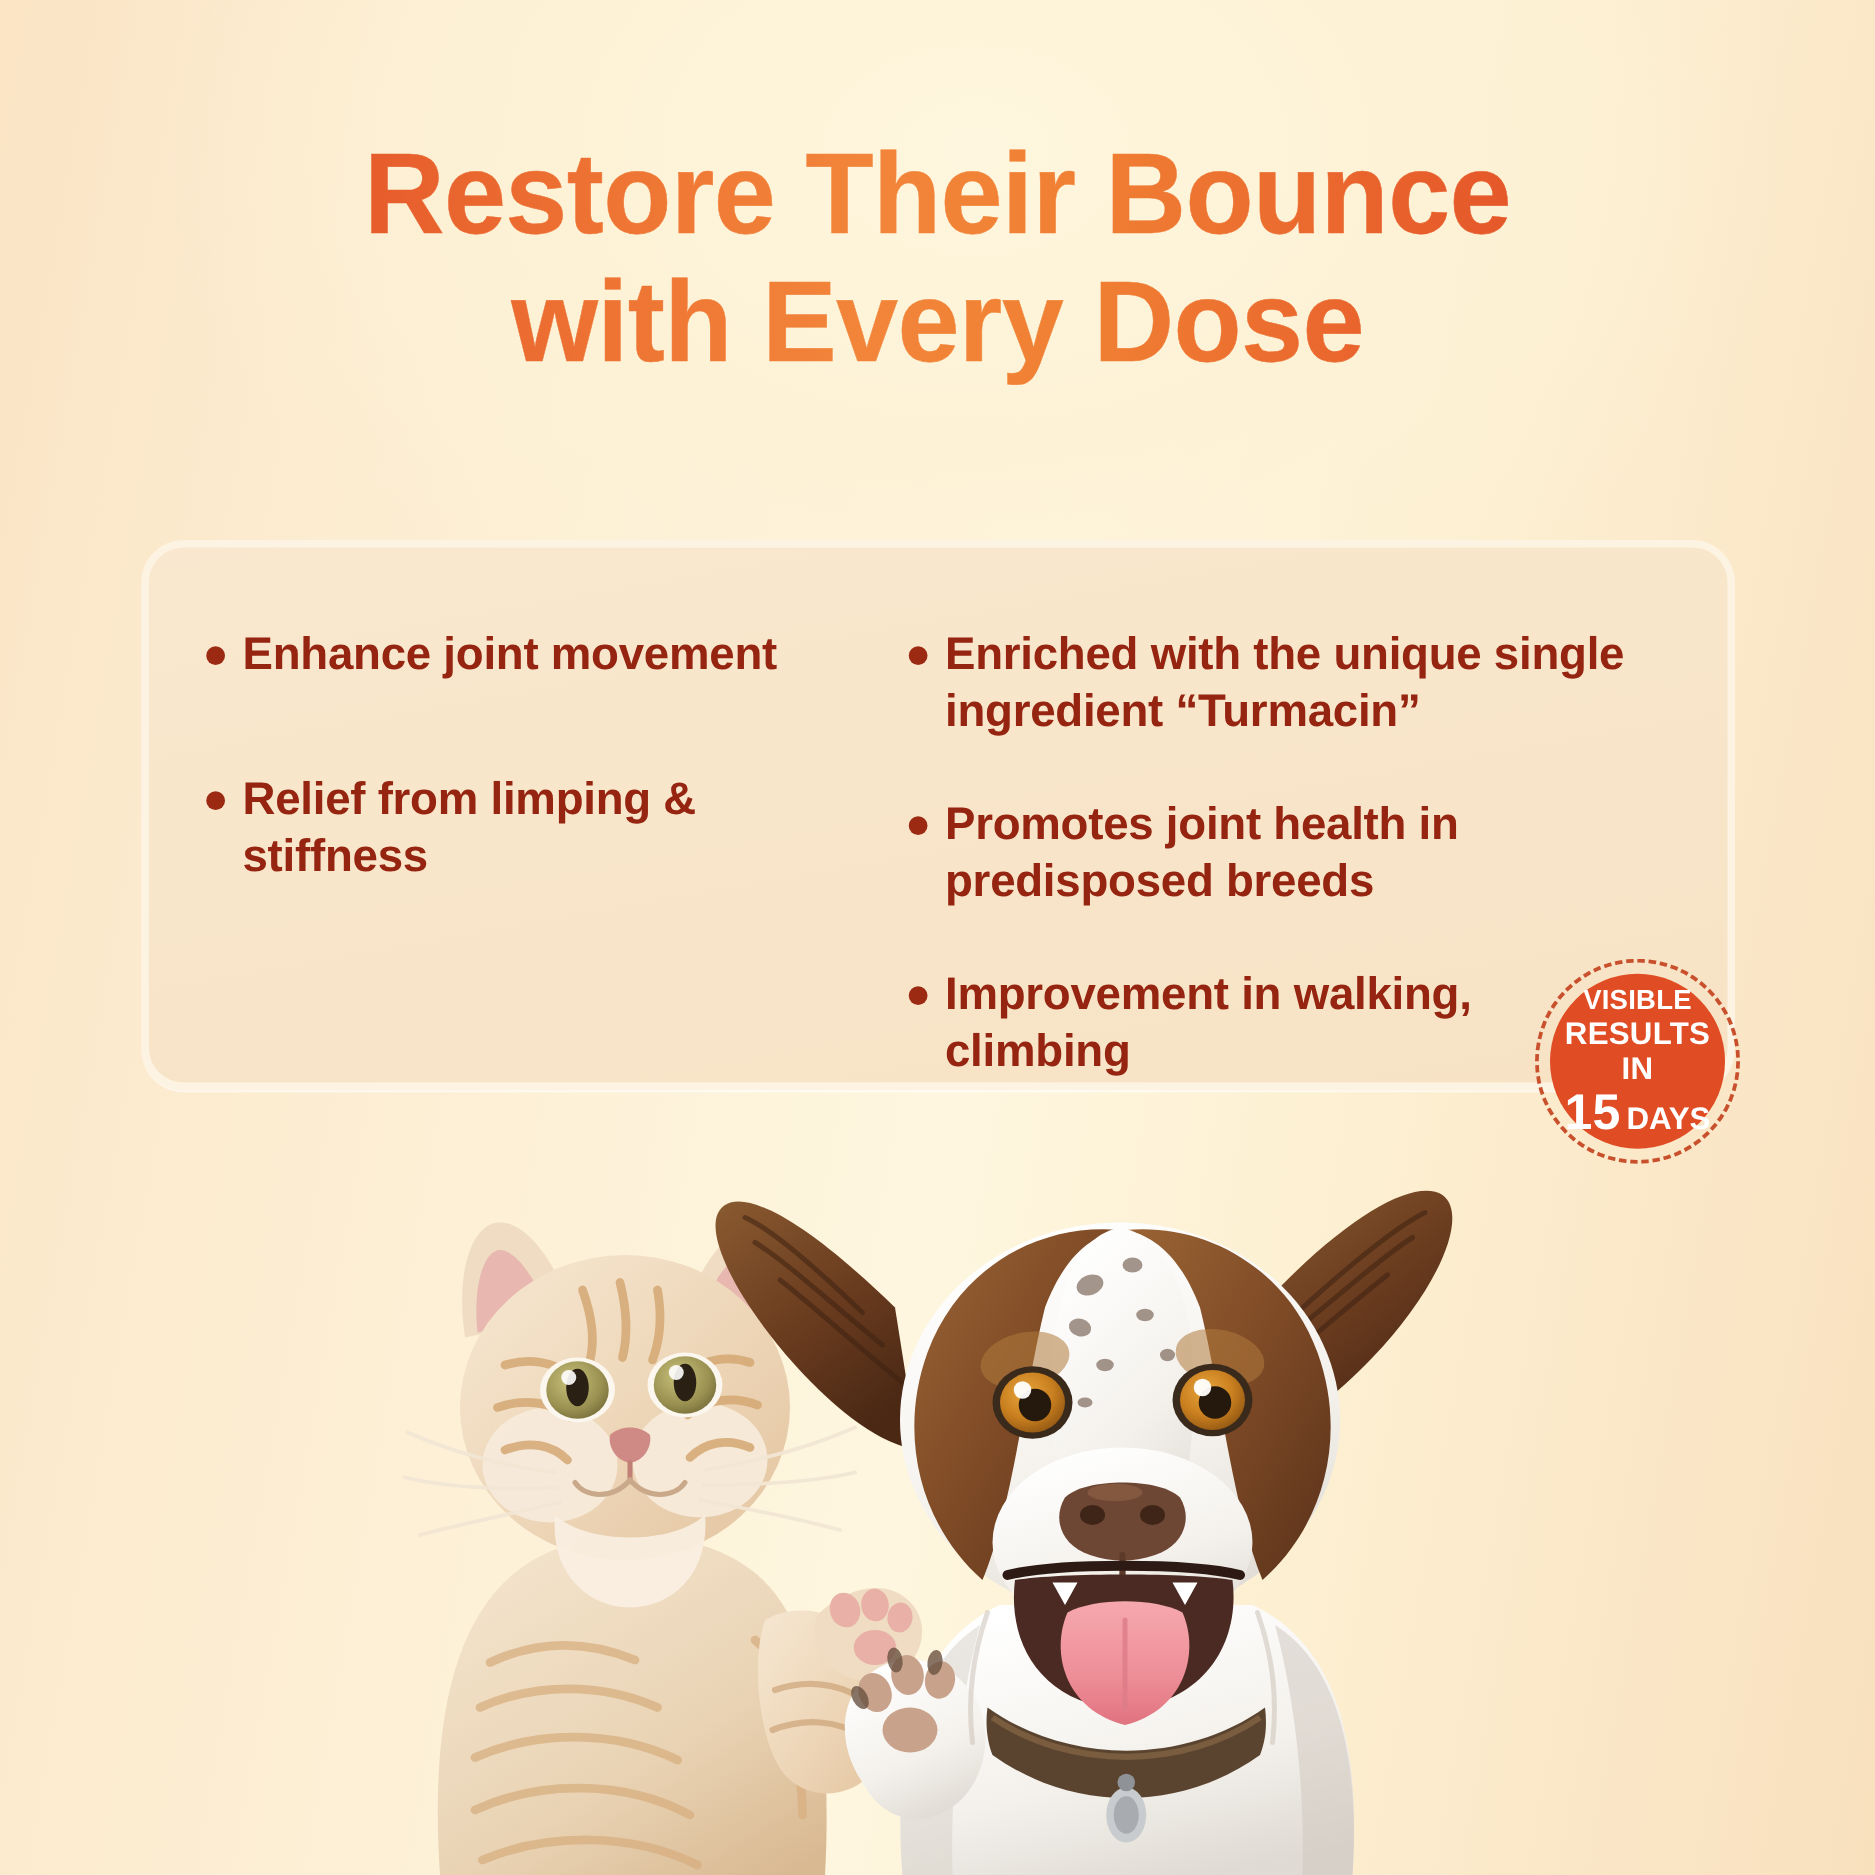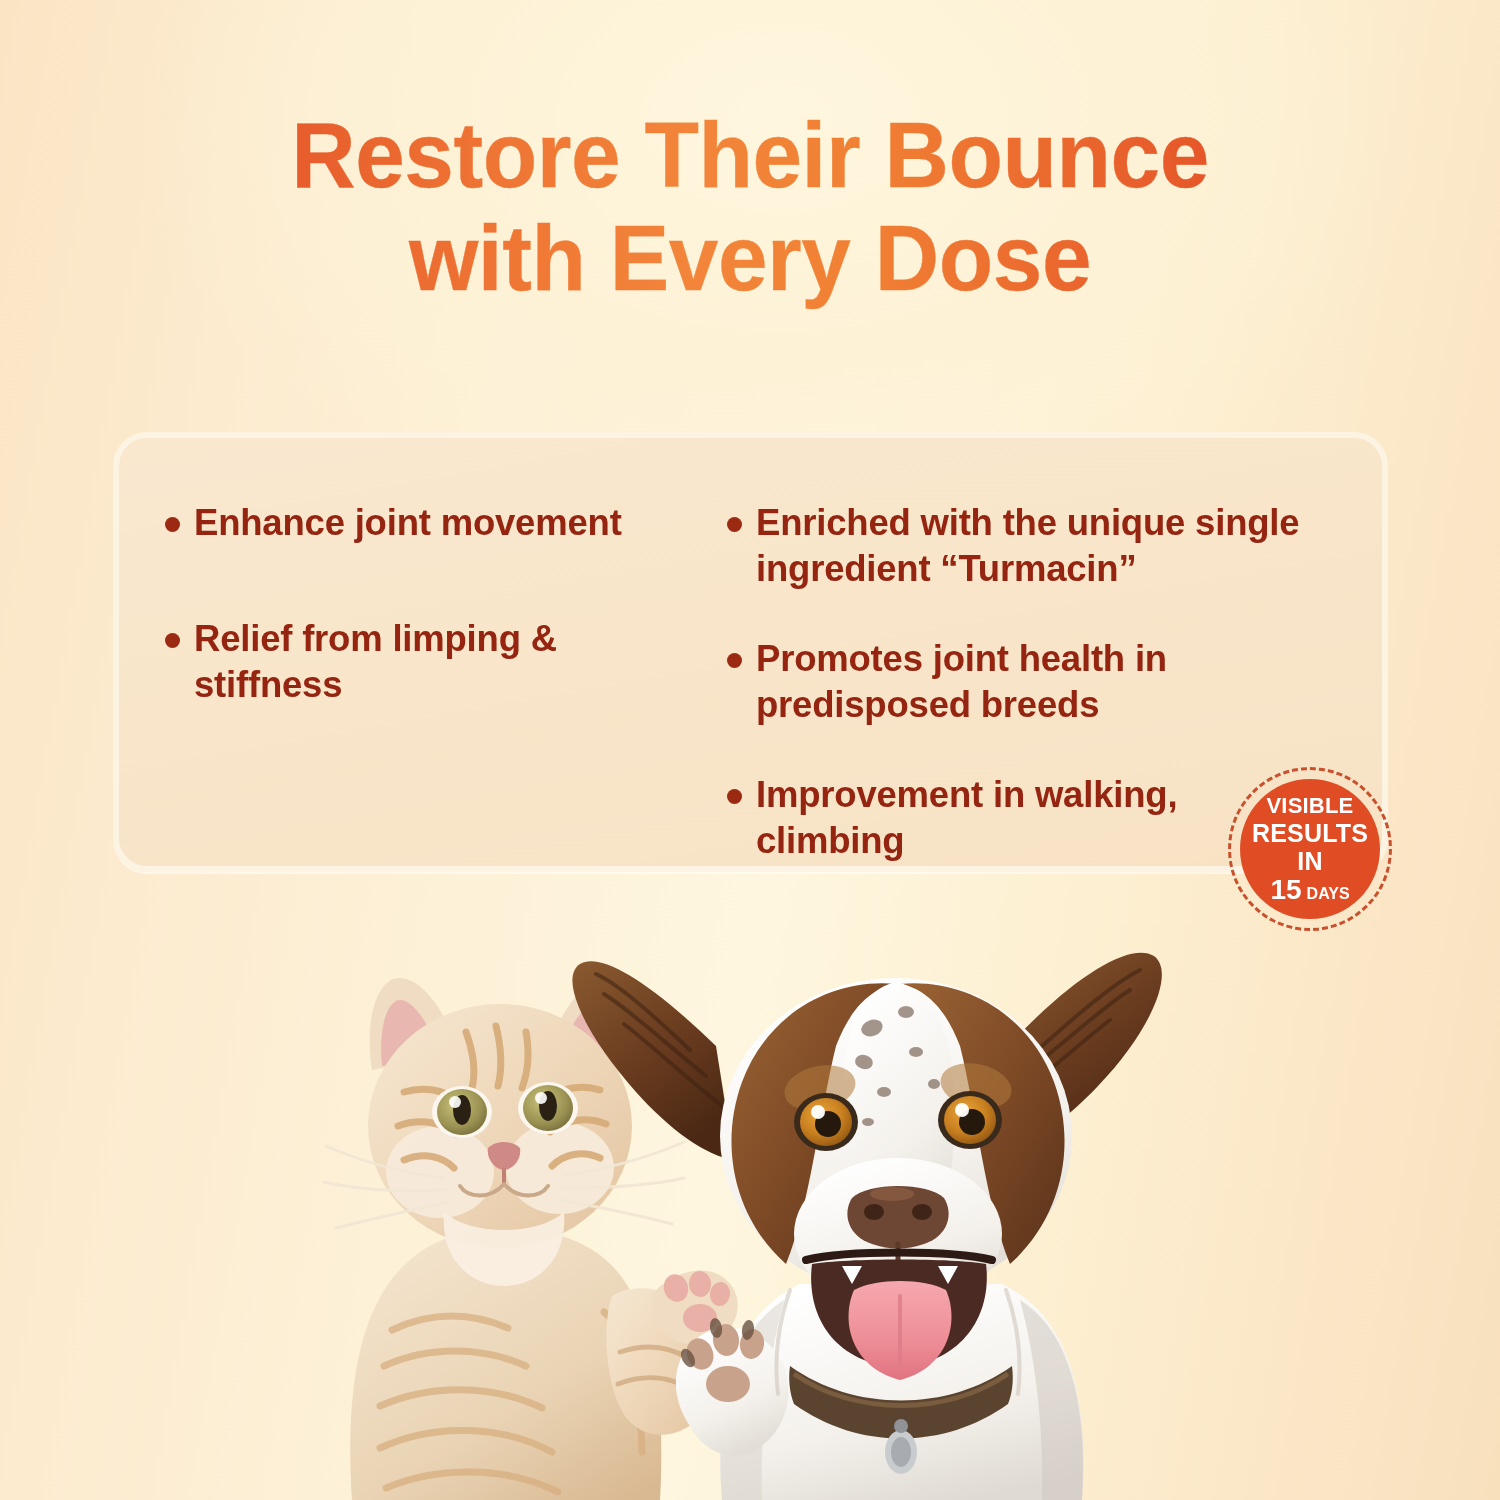--- a/index.html
+++ b/index.html
@@ -108,22 +108,22 @@
     align-items:center; justify-content:center;
     color:#FFFFFF;
     font-family:"Liberation Sans Narrow","Liberation Sans", sans-serif;
     font-weight:bold;
     line-height:1.1;
     text-align:center;
   }
   #badge .bl1 { font-size:22px; letter-spacing:0.2px; }
   #badge .bl2 { font-size:25px; letter-spacing:0.2px; margin-top:2px; }
   #badge .bl3 { margin-top:1px; display:flex; align-items:baseline; gap:5px; }
-  #badge .num  { font-size:28px; line-height:1; }
-  #badge .days { font-size:16px; line-height:1; }
+  #badge .num  { font-size:40px; line-height:1; }
+  #badge .days { font-size:25px; line-height:1; }
 
   
   #pets {
     position:absolute;
     left:0; bottom:0;
     width:1500px; height:640px;
   }
   #pets svg { display:block; width:100%; height:100%; }
 </style>
 </head>

